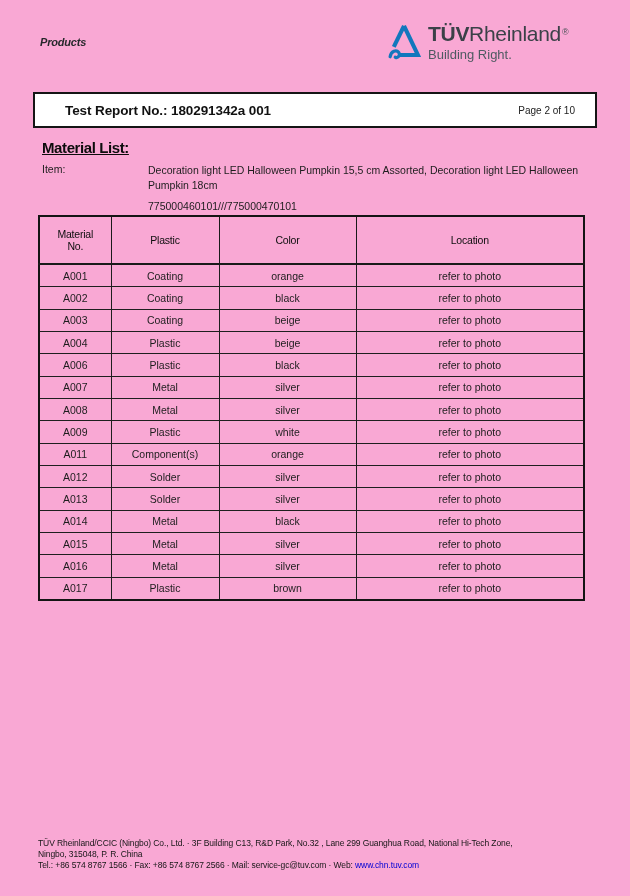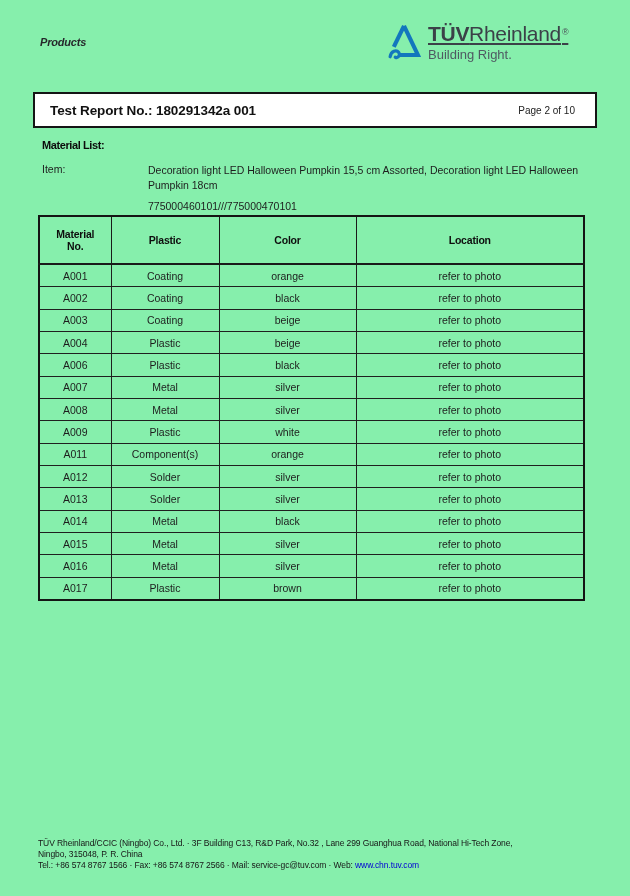--- a/index.html
+++ b/index.html
@@ -1,82 +1,81 @@
 <!DOCTYPE html>
 <html><head>
 <meta charset="utf-8">
 <style>
   html,body{margin:0;padding:0;background:#e8e8e8;}
   .page{
     position:relative;
     width:630px;height:896px;
     margin:0 auto;
-    background:#86efac;
+    background:#f9a8d4;
     font-family:"Liberation Sans", sans-serif;
     color:#1b1b1b;
     overflow:hidden;
   }
 
   
   .products{
     position:absolute;left:40px;top:36px;
     font-size:11px;font-weight:bold;font-style:italic;color:#26282b;
     letter-spacing:-0.2px;
   }
   .logo{
     position:absolute;top:20px;left:387px;
     display:flex;align-items:flex-start;
   }
   .logo-mark{flex:0 0 auto;margin-top:2px;}
   .logo-text{margin-left:7px;}
   .brand{
     font-size:21px;color:#3b4148;line-height:24px;letter-spacing:-0.3px;
     white-space:nowrap;
-    text-decoration:underline;
   }
   .brand .b{font-weight:bold;}
   .brand sup{font-size:9px;vertical-align:6px;margin-left:1px;color:#4a5258;}
   .tagline{font-size:13px;color:#4f5a62;margin-top:1px;}
 
   
   .report-box{
     position:absolute;left:33px;top:92px;width:564px;height:36px;
     box-sizing:border-box;border:2px solid #151515;
     display:flex;align-items:center;background:#fff;
   }
   .report-title{
-    flex:1;margin-left:15px;
+    flex:1;margin-left:30px;
     font-size:13.5px;font-weight:bold;color:#111;letter-spacing:-0.1px;
   }
   .page-indicator{margin-right:20px;font-size:10px;color:#222;}
 
   
   .material-heading{
     position:absolute;left:42px;top:139px;
-    font-size:11px;font-weight:bold;letter-spacing:-0.4px;color:#0c0c0c;
+    font-size:15px;font-weight:bold;letter-spacing:-0.4px;color:#0c0c0c;text-decoration:underline;
   }
   .item-row{
     position:absolute;left:42px;top:163px;display:flex;
     font-size:10.5px;color:#1d1d1d;
   }
   .item-label{width:70px;flex:0 0 auto;}
   .item-body{width:468px;line-height:15px;margin-left:36px;}
   .item-codes{margin-top:6px;}
 
   
   table.material-table{
     position:absolute;left:38px;top:215px;width:545px;
     border-collapse:collapse;table-layout:fixed;
     border:2px solid #141414;
     font-size:10.5px;color:#1d1d1d;
   }
   .material-table th{
     height:20px;padding:11px;
     border:1px solid #1a1a1a;border-bottom-width:2px;
-    font-size:10.5px;font-weight:bold;text-align:center;
+    font-size:10.5px;font-weight:normal;text-align:center;
     letter-spacing:-0.2px;color:#0e0e0e;
   }
   .material-table td{
     height:21.35px;padding:0;
     border:1px solid #1f1f1f;
     text-align:center;vertical-align:middle;
     overflow:hidden;
   }
   .material-table .ct{display:inline-block;}
   tr.clipped .ct{

